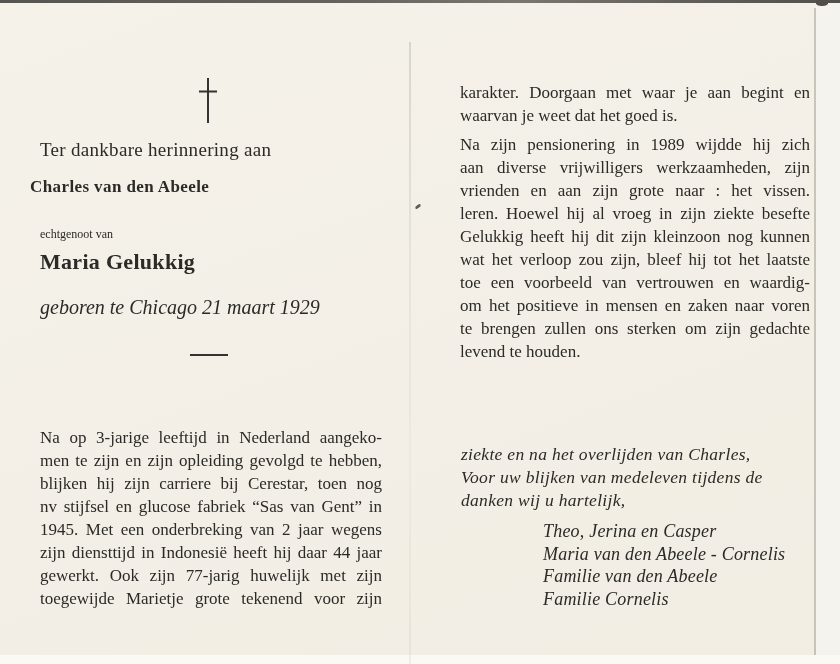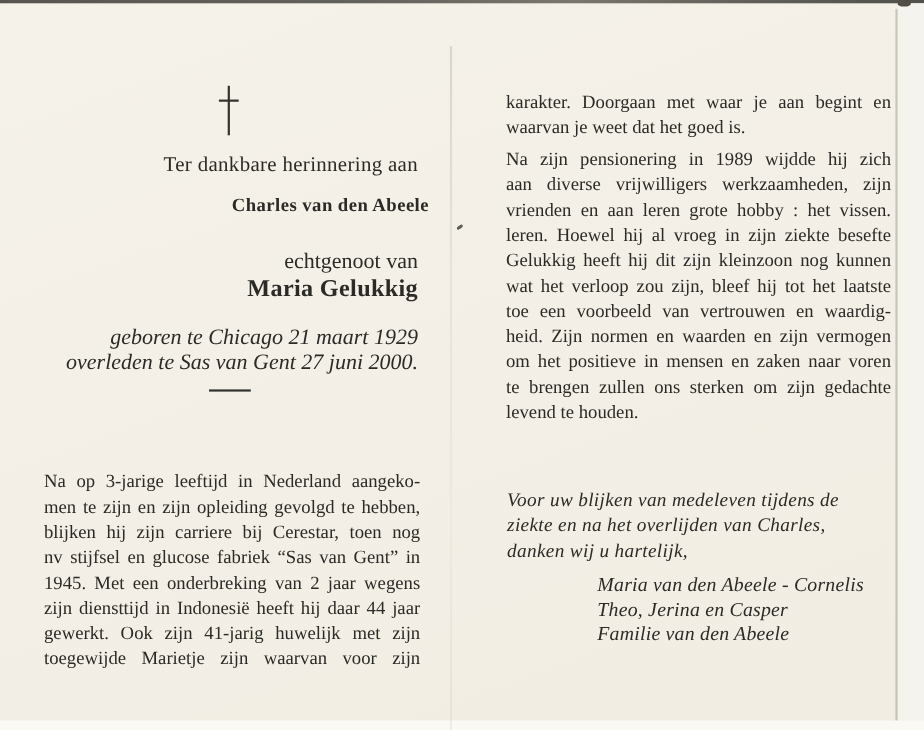--- a/index.html
+++ b/index.html
@@ -49,32 +49,32 @@
       rgba(155,150,135,0.06) 70%,
       rgba(155,150,135,0.12) 100%);
   }
   .speck {
     position: absolute; left: 415px; top: 205px; width: 6px; height: 3px;
     background: #5d5c55; border-radius: 50% 20% 50% 20%;
     transform: rotate(-28deg);
   }
   
   .abs { position: absolute; }
-  .centered { text-align: right; }
+  .centered { text-align: left; }
   .intro {
     left: 40px; top: 139px; width: 340px;
     font-size: 19px; letter-spacing: 0.3px;
   }
   .deceased-name {
     left: 30px; top: 177px; width: 360px;
     font-size: 17px; font-weight: bold; letter-spacing: 0.4px;
   }
   .relation {
     left: 40px; top: 227px; width: 340px;
-    font-size: 20px;
+    font-size: 12px;
   }
   .spouse-name {
     left: 40px; top: 249px; width: 340px;
     font-size: 22px; font-weight: bold; letter-spacing: 0.3px;
   }
   .dates {
     left: 40px; top: 296px; width: 340px;
     font-size: 20px; font-style: italic; line-height: 22px;
   }
   .divider {
@@ -137,64 +137,63 @@
     <div class="abs intro centered">Ter dankbare herinnering aan</div>
 
     <div class="abs deceased-name centered">Charles van den Abeele</div>
 
     <div class="abs relation centered">echtgenoot van</div>
 
     <div class="abs spouse-name centered">Maria Gelukkig</div>
 
     <div class="abs dates centered">
       <div>geboren te Chicago 21 maart 1929</div>
-      <div>overleden te Sas van Gent 27 juni 2000.</div>
     </div>
 
     <div class="abs divider"></div>
 
     <div class="abs body-left">
       <div class="line">Na op 3-jarige leeftijd in Nederland aangeko-</div>
       <div class="line">men te zijn en zijn opleiding gevolgd te hebben,</div>
       <div class="line">blijken hij zijn carriere bij Cerestar, toen nog</div>
       <div class="line">nv stijfsel en glucose fabriek “Sas van Gent” in</div>
       <div class="line">1945. Met een onderbreking van 2 jaar wegens</div>
       <div class="line">zijn diensttijd in Indonesië heeft hij daar 44 jaar</div>
-      <div class="line">gewerkt. Ook zijn 41-jarig huwelijk met zijn</div>
-      <div class="line">toegewijde Marietje zijn waarvan voor zijn</div>
+      <div class="line">gewerkt. Ook zijn 77-jarig huwelijk met zijn</div>
+      <div class="line">toegewijde Marietje grote tekenend voor zijn</div>
     </div>
   </div>
 
   <div>
     <div class="abs body-right">
       <div>
         <div class="line">karakter. Doorgaan met waar je aan begint en</div>
         <div class="line end">waarvan je weet dat het goed is.</div>
       </div>
       <div class="para2">
         <div class="line">Na zijn pensionering in 1989 wijdde hij zich</div>
         <div class="line">aan diverse vrijwilligers werkzaamheden, zijn</div>
-        <div class="line">vrienden en aan leren grote hobby : het vissen.</div>
+        <div class="line">vrienden en aan zijn grote naar : het vissen.</div>
         <div class="line">leren. Hoewel hij al vroeg in zijn ziekte besefte</div>
         <div class="line">Gelukkig heeft hij dit zijn kleinzoon nog kunnen</div>
         <div class="line">wat het verloop zou zijn, bleef hij tot het laatste</div>
         <div class="line">toe een voorbeeld van vertrouwen en waardig-</div>
-        <div class="line">heid. Zijn normen en waarden en zijn vermogen</div>
         <div class="line">om het positieve in mensen en zaken naar voren</div>
         <div class="line">te brengen zullen ons sterken om zijn gedachte</div>
         <div class="line end">levend te houden.</div>
       </div>
     </div>
 
     <div class="abs thanks">
+      <div>ziekte en na het overlijden van Charles,</div>
       <div>Voor uw blijken van medeleven tijdens de</div>
-      <div>ziekte en na het overlijden van Charles,</div>
       <div>danken wij u hartelijk,</div>
     </div>
 
     <div class="abs signatures">
+      <div>Theo, Jerina en Casper</div>
       <div>Maria van den Abeele - Cornelis</div>
-      <div>Theo, Jerina en Casper</div>
       <div>Familie van den Abeele</div>
+      <div>Familie Cornelis</div>
     </div>
   </div>
 
 </div>
 
 </body></html>

